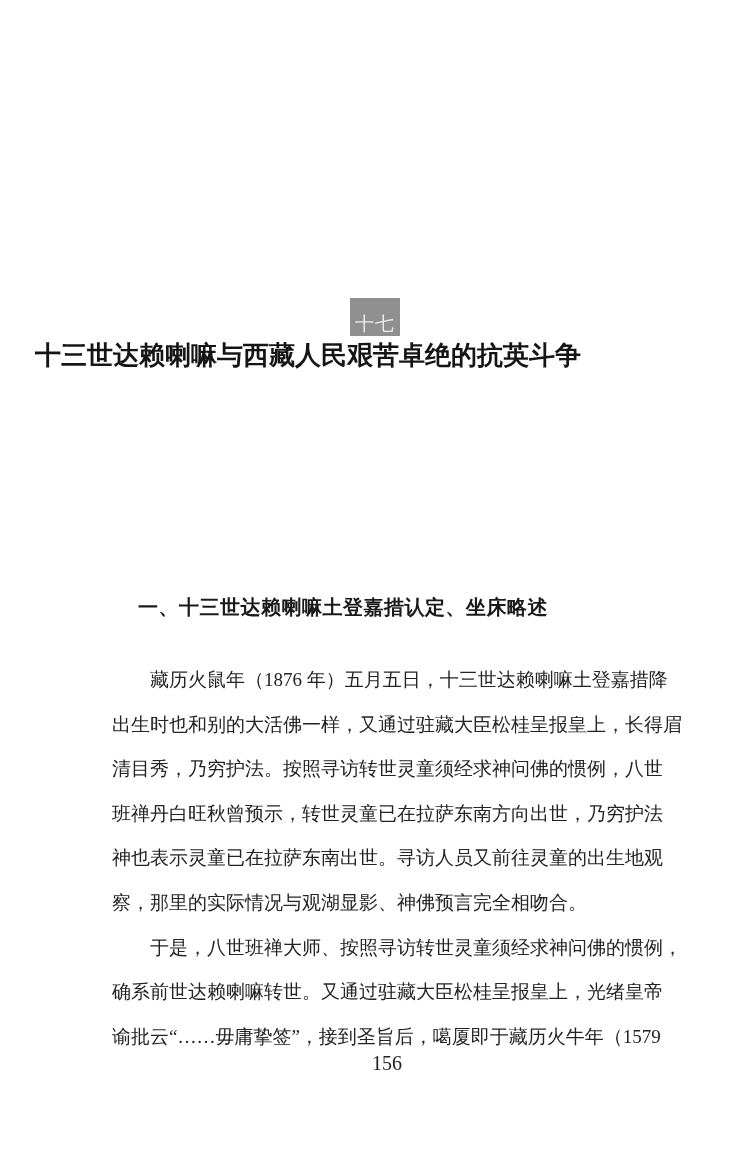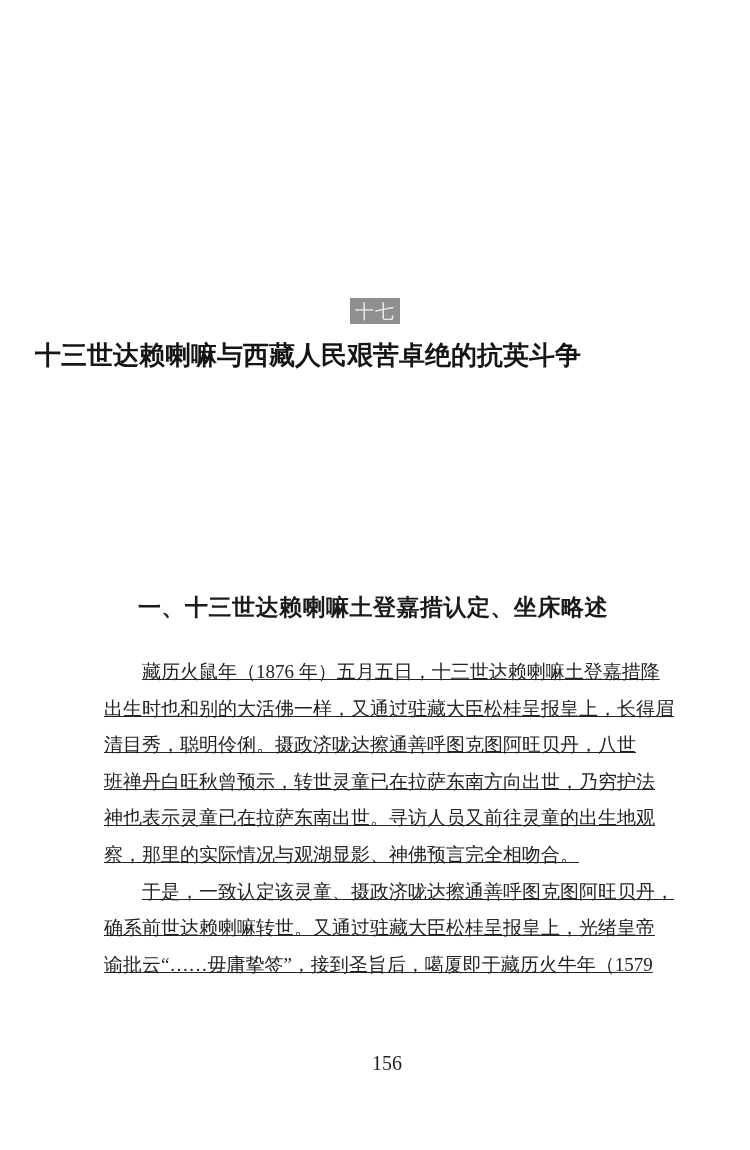--- a/index.html
+++ b/index.html
@@ -22,21 +22,21 @@
   }
   .chapter-badge {
     position: absolute;
     top: 298px;
     left: 50%;
     transform: translateX(-50%);
     background: #8f8f8f;
     color: #eaeae8;
     font-size: 19px;
     line-height: 19px;
-    padding: 4px 5px 3px 5px;
+    padding: 16px 5px 3px 5px;
     letter-spacing: 1px;
     white-space: nowrap;
   }
   .chapter-title {
     position: absolute;
     top: 336px;
     left: 0;
     width: 616px;
     margin: 0;
     text-align: center;
@@ -46,43 +46,42 @@
     color: #151515;
     letter-spacing: 0px;
     white-space: nowrap;
   }
   .section-heading {
     position: absolute;
     top: 591px;
     left: 138px;
     margin: 0;
     font-family: "Liberation Sans", "DejaVu Sans", sans-serif;
-    font-size: 23px;
+    font-size: 20px;
     line-height: 32px;
     font-weight: bold;
     color: #1a1a1a;
     letter-spacing: 0.5px;
     white-space: nowrap;
   }
   .body-text {
     position: absolute;
     top: 652px;
     left: 100px;
     width: 550px;
     font-size: 19px;
     color: #232323;
   }
   .body-text p.line {
-    margin: 4px;
+    margin: 12px;
     padding: 0;
     line-height: 32.6px;
     height: 32.6px;
     white-space: nowrap;
     letter-spacing: 0px;
-    text-decoration: underline;
   }
   .body-text p.line.indent {
     text-indent: 38px;
   }
   .page-number {
     position: absolute;
     top: 1048px;
     left: 12px;
     width: 750px;
     text-align: center;
@@ -99,27 +98,27 @@
   <div class="chapter-badge">十七</div>
 
   <h1 class="chapter-title">十三世达赖喇嘛与西藏人民艰苦卓绝的抗英斗争</h1>
 
   <h2 class="section-heading">一、十三世达赖喇嘛土登嘉措认定、坐床略述</h2>
 
   <div class="body-text">
     <div>
       <p class="line indent">藏历火鼠年（1876 年）五月五日，十三世达赖喇嘛土登嘉措降</p>
       <p class="line">出生时也和别的大活佛一样，又通过驻藏大臣松桂呈报皇上，长得眉</p>
-      <p class="line">清目秀，聪明伶俐。摄政济咙达擦通善呼图克图阿旺贝丹，八世</p>
+      <p class="line">清目秀，乃穷护法。按照寻访转世灵童须经求神问佛的惯例，八世</p>
       <p class="line">班禅丹白旺秋曾预示，转世灵童已在拉萨东南方向出世，乃穷护法</p>
       <p class="line">神也表示灵童已在拉萨东南出世。寻访人员又前往灵童的出生地观</p>
       <p class="line">察，那里的实际情况与观湖显影、神佛预言完全相吻合。</p>
     </div>
     <div>
-      <p class="line indent">于是，一致认定该灵童、摄政济咙达擦通善呼图克图阿旺贝丹，</p>
+      <p class="line indent">于是，八世班禅大师、按照寻访转世灵童须经求神问佛的惯例，</p>
       <p class="line">确系前世达赖喇嘛转世。又通过驻藏大臣松桂呈报皇上，光绪皇帝</p>
       <p class="line">谕批云“……毋庸挚签”，接到圣旨后，噶厦即于藏历火牛年（1579</p>
     </div>
   </div>
 
   <div class="page-number">156</div>
 
 </div>
 
 </body></html>

